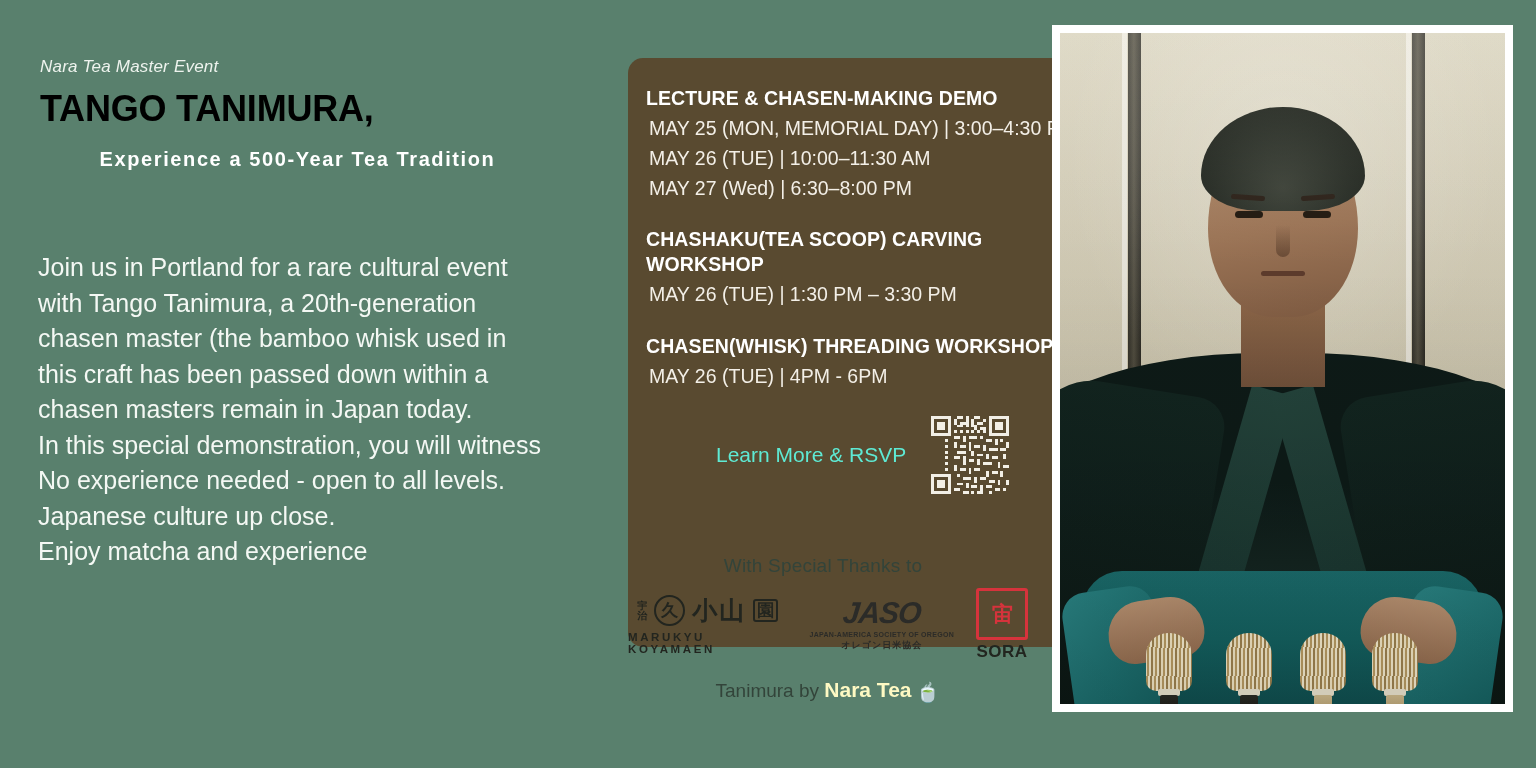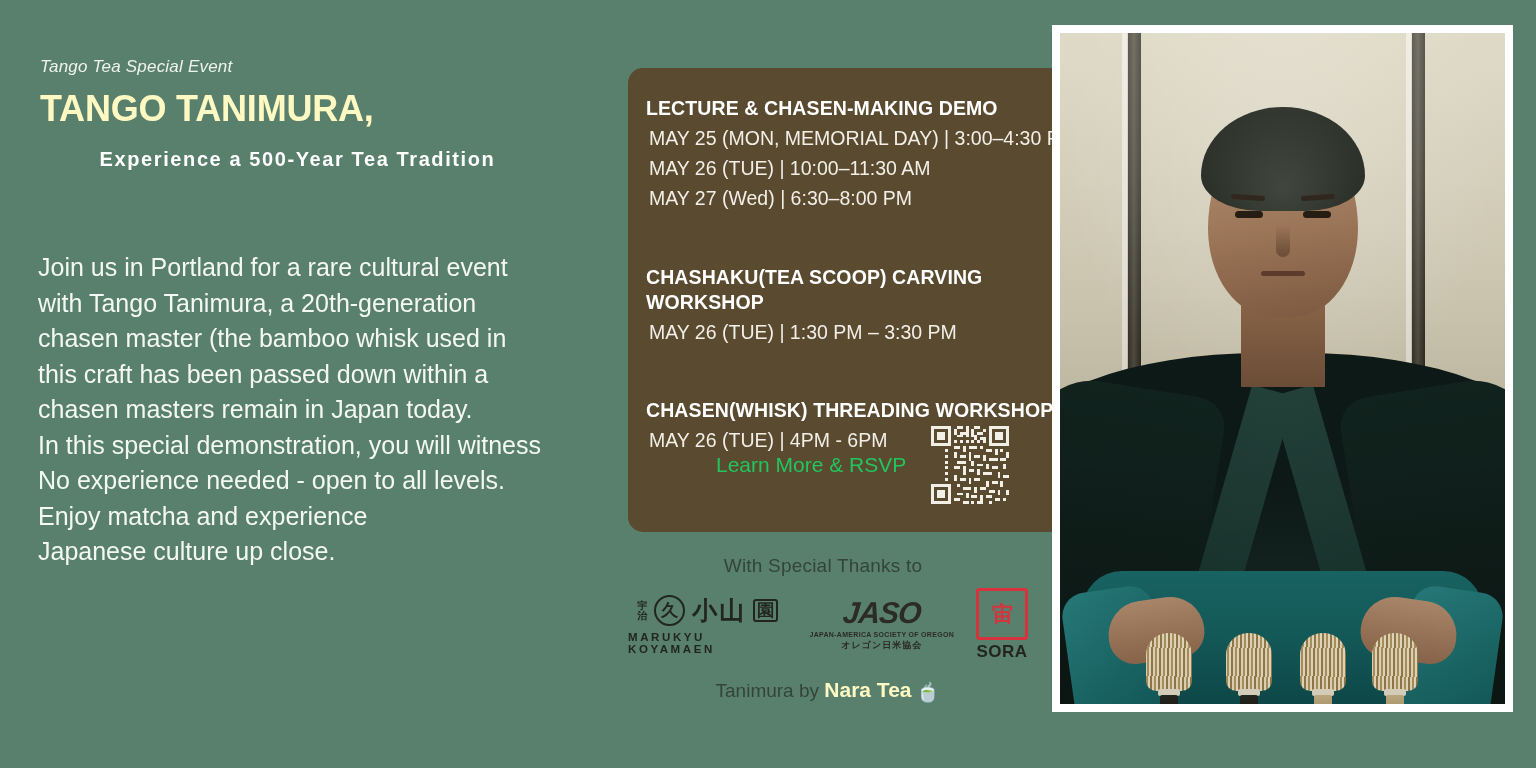--- a/index.html
+++ b/index.html
@@ -29,21 +29,21 @@
     font-style: italic;
     font-weight: 400;
     color: #eef3ee;
     letter-spacing: 0.2px;
     margin: 0 0 12px 0;
     line-height: 1.1;
   }
   .headline {
     font-size: 36px;
     font-weight: 700;
-    color: #fef9c3;
+    color: #000000;
     line-height: 1.12;
     letter-spacing: -0.2px;
     margin: 0;
   }
   .headline .hl-line { display: block; }
   .subhead {
     font-size: 20px;
     font-weight: 700;
     color: #ffffff;
     letter-spacing: 1.6px;
@@ -61,23 +61,23 @@
     line-height: 35.5px;
     color: #f4f8f4;
     font-weight: 400;
   }
   .body-copy p { margin: 0; }
 
   
   .schedule-card {
     position: absolute;
     left: 628px;
-    top: 68px;
+    top: 58px;
     width: 478px;
-    height: 464px;
+    height: 589px;
     background: #594a30;
     border-radius: 15px;
     box-sizing: border-box;
     padding: 28px 22px 0 18px;
   }
   .sess-title {
     font-size: 19.5px;
     font-weight: 700;
     color: #ffffff;
     letter-spacing: 0.1px;
@@ -87,34 +87,34 @@
   .sess-line {
     font-size: 19.5px;
     font-weight: 400;
     color: #f3efe7;
     line-height: 1.52;
     margin: 0;
     padding-left: 3px;
     white-space: nowrap;
   }
   .sess-block { margin-bottom: 0; }
-  .sess-block.gap-1 { margin-top: 52px; }
-  .sess-block.gap-2 { margin-top: 50px; }
+  .sess-block.gap-1 { margin-top: 24px; }
+  .sess-block.gap-2 { margin-top: 24px; }
 
   .rsvp-row {
     position: absolute;
     left: 18px;
     right: 22px;
     top: 355px;
     display: flex;
     align-items: center;
   }
   .rsvp-label {
     font-size: 21px;
-    color: #22c55e;
+    color: #5eead4;
     font-weight: 400;
     margin-left: 70px;
   }
   .qr-wrap {
     margin-left: 22px;
     width: 84px;
     height: 84px;
   }
   .qr-wrap svg { display: block; }
 
@@ -449,37 +449,37 @@
       linear-gradient(180deg, rgba(255,252,235,0.10) 0%, rgba(0,0,0,0) 35%, rgba(0,0,0,0.10) 100%);
     pointer-events: none;
   }
 </style>
 </head>
 <body>
 
 <div class="poster">
 
   <div class="left-col">
-    <div class="eyebrow">Tango Tea Special Event</div>
+    <div class="eyebrow">Nara Tea Master Event</div>
     <h1 class="headline">
       <span class="hl-line">TANGO TANIMURA,</span>
     </h1>
     <div class="subhead">Experience a 500-Year Tea Tradition</div>
   </div>
 
   <div class="body-copy">
     <p>Join us in Portland for a rare cultural event</p>
     <p>with Tango Tanimura, a 20th-generation</p>
     <p>chasen master (the bamboo whisk used in</p>
     <p>this craft has been passed down within a</p>
     <p>chasen masters remain in Japan today.</p>
     <p>In this special demonstration, you will witness</p>
     <p>No experience needed - open to all levels.</p>
+    <p>Japanese culture up close.</p>
     <p>Enjoy matcha and experience</p>
-    <p>Japanese culture up close.</p>
   </div>
 
   <div class="schedule-card">
 
     <div class="sess-block">
       <div class="sess-title">LECTURE &amp; CHASEN-MAKING DEMO</div>
       <div class="sess-line">MAY 25 (MON, MEMORIAL DAY) | 3:00–4:30 PM</div>
       <div class="sess-line">MAY 26 (TUE) | 10:00–11:30 AM</div>
       <div class="sess-line">MAY 27 (Wed) | 6:30–8:00 PM</div>
     </div>

